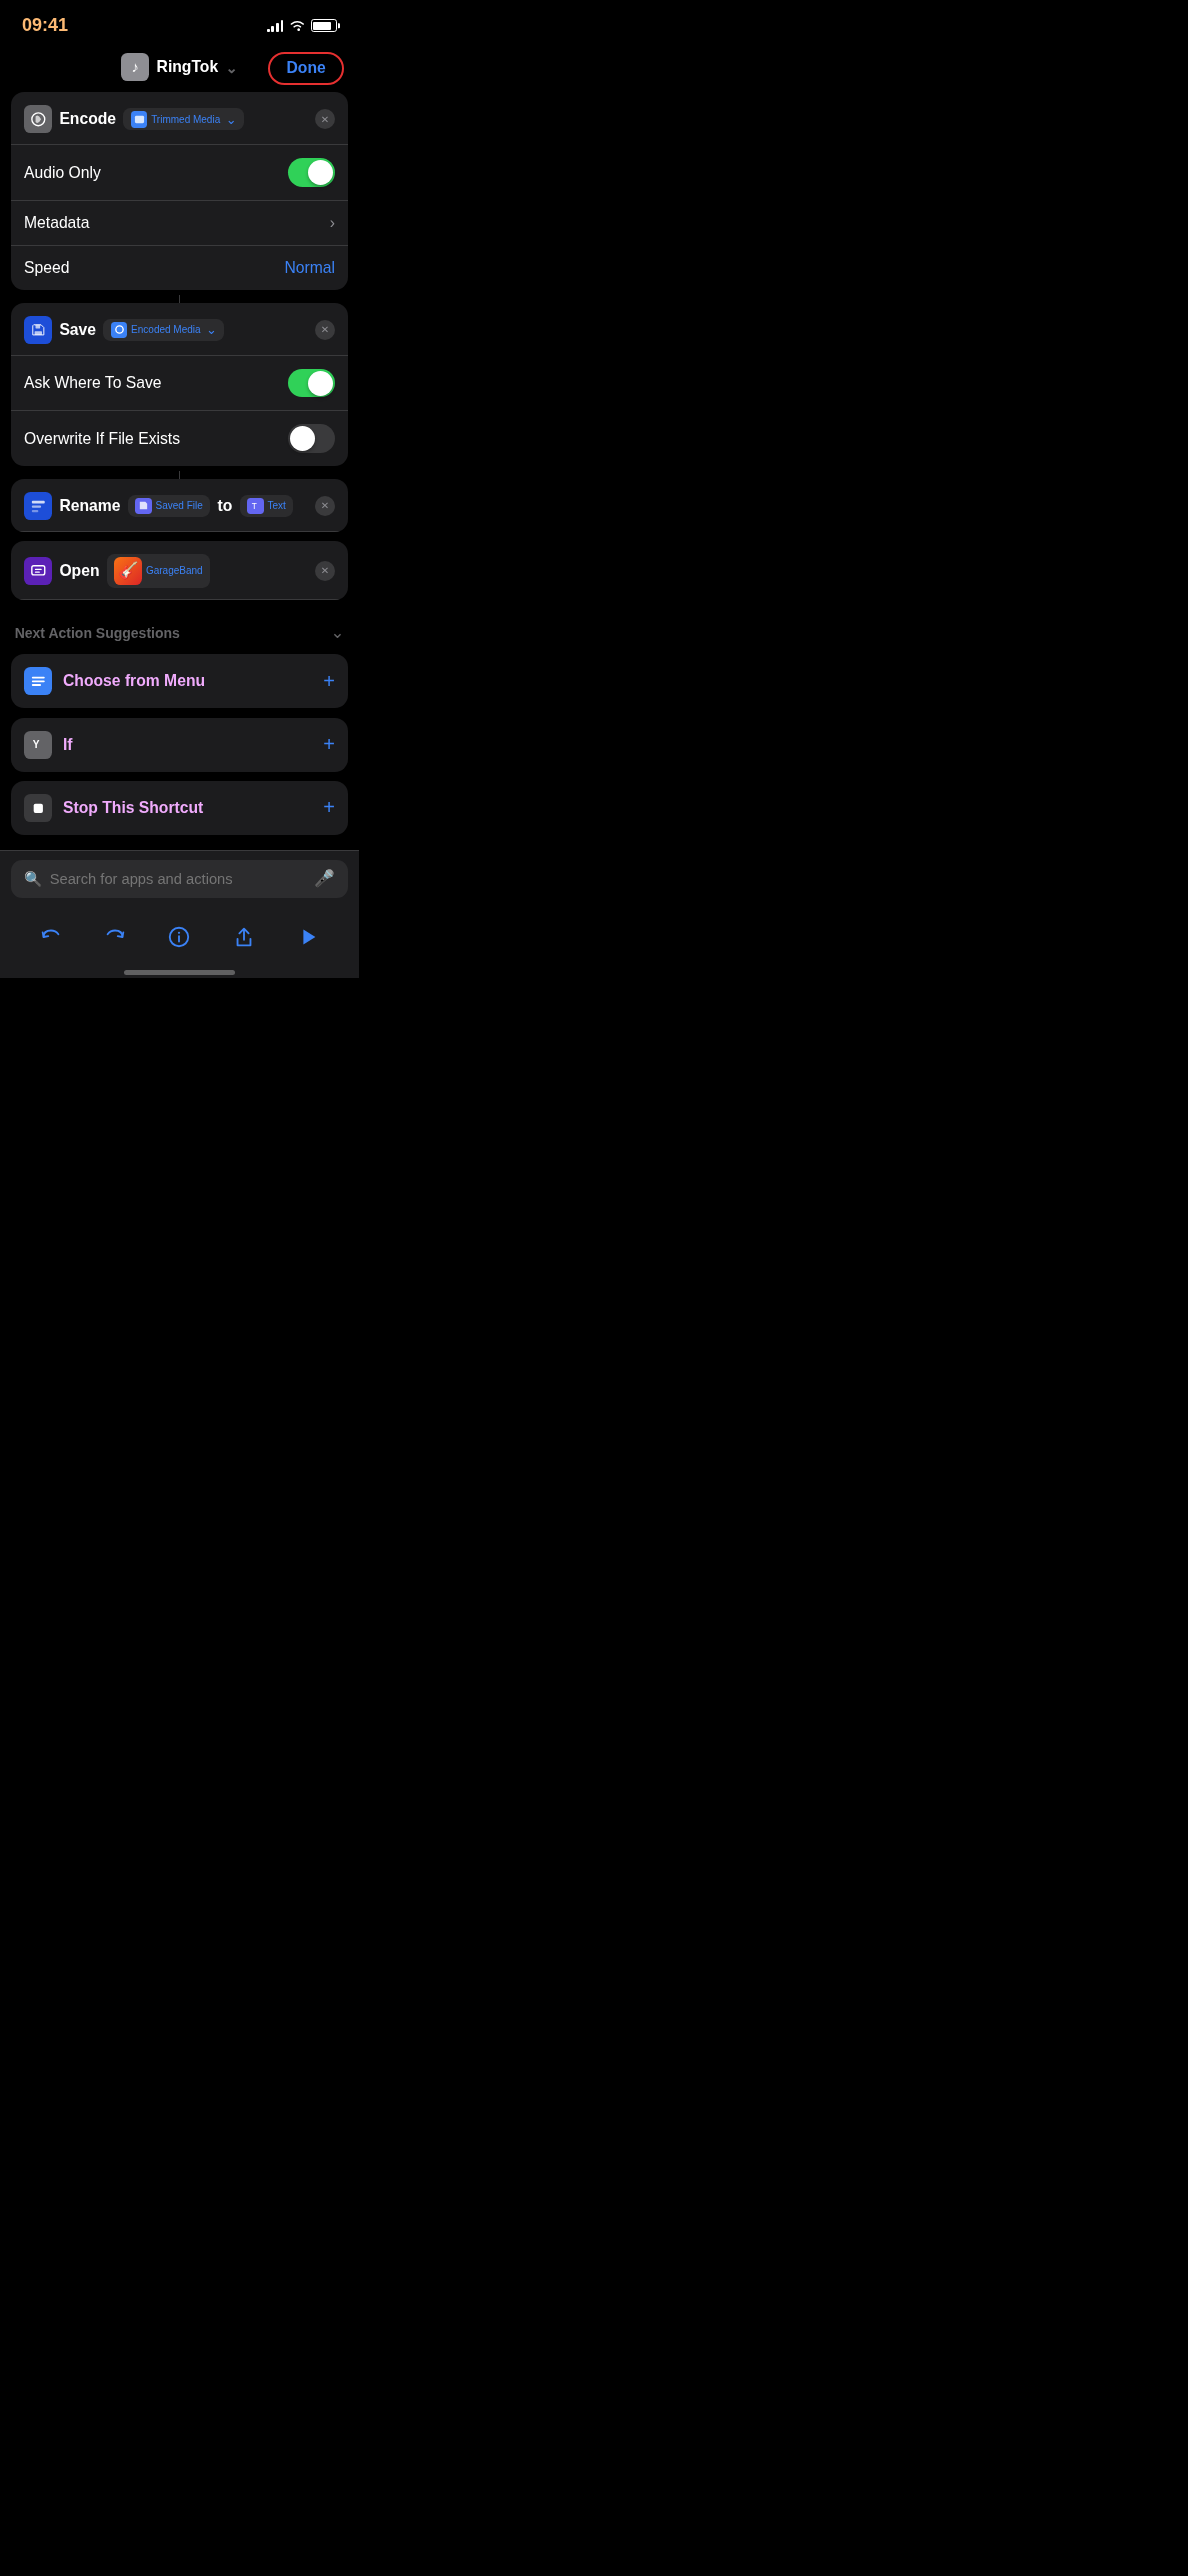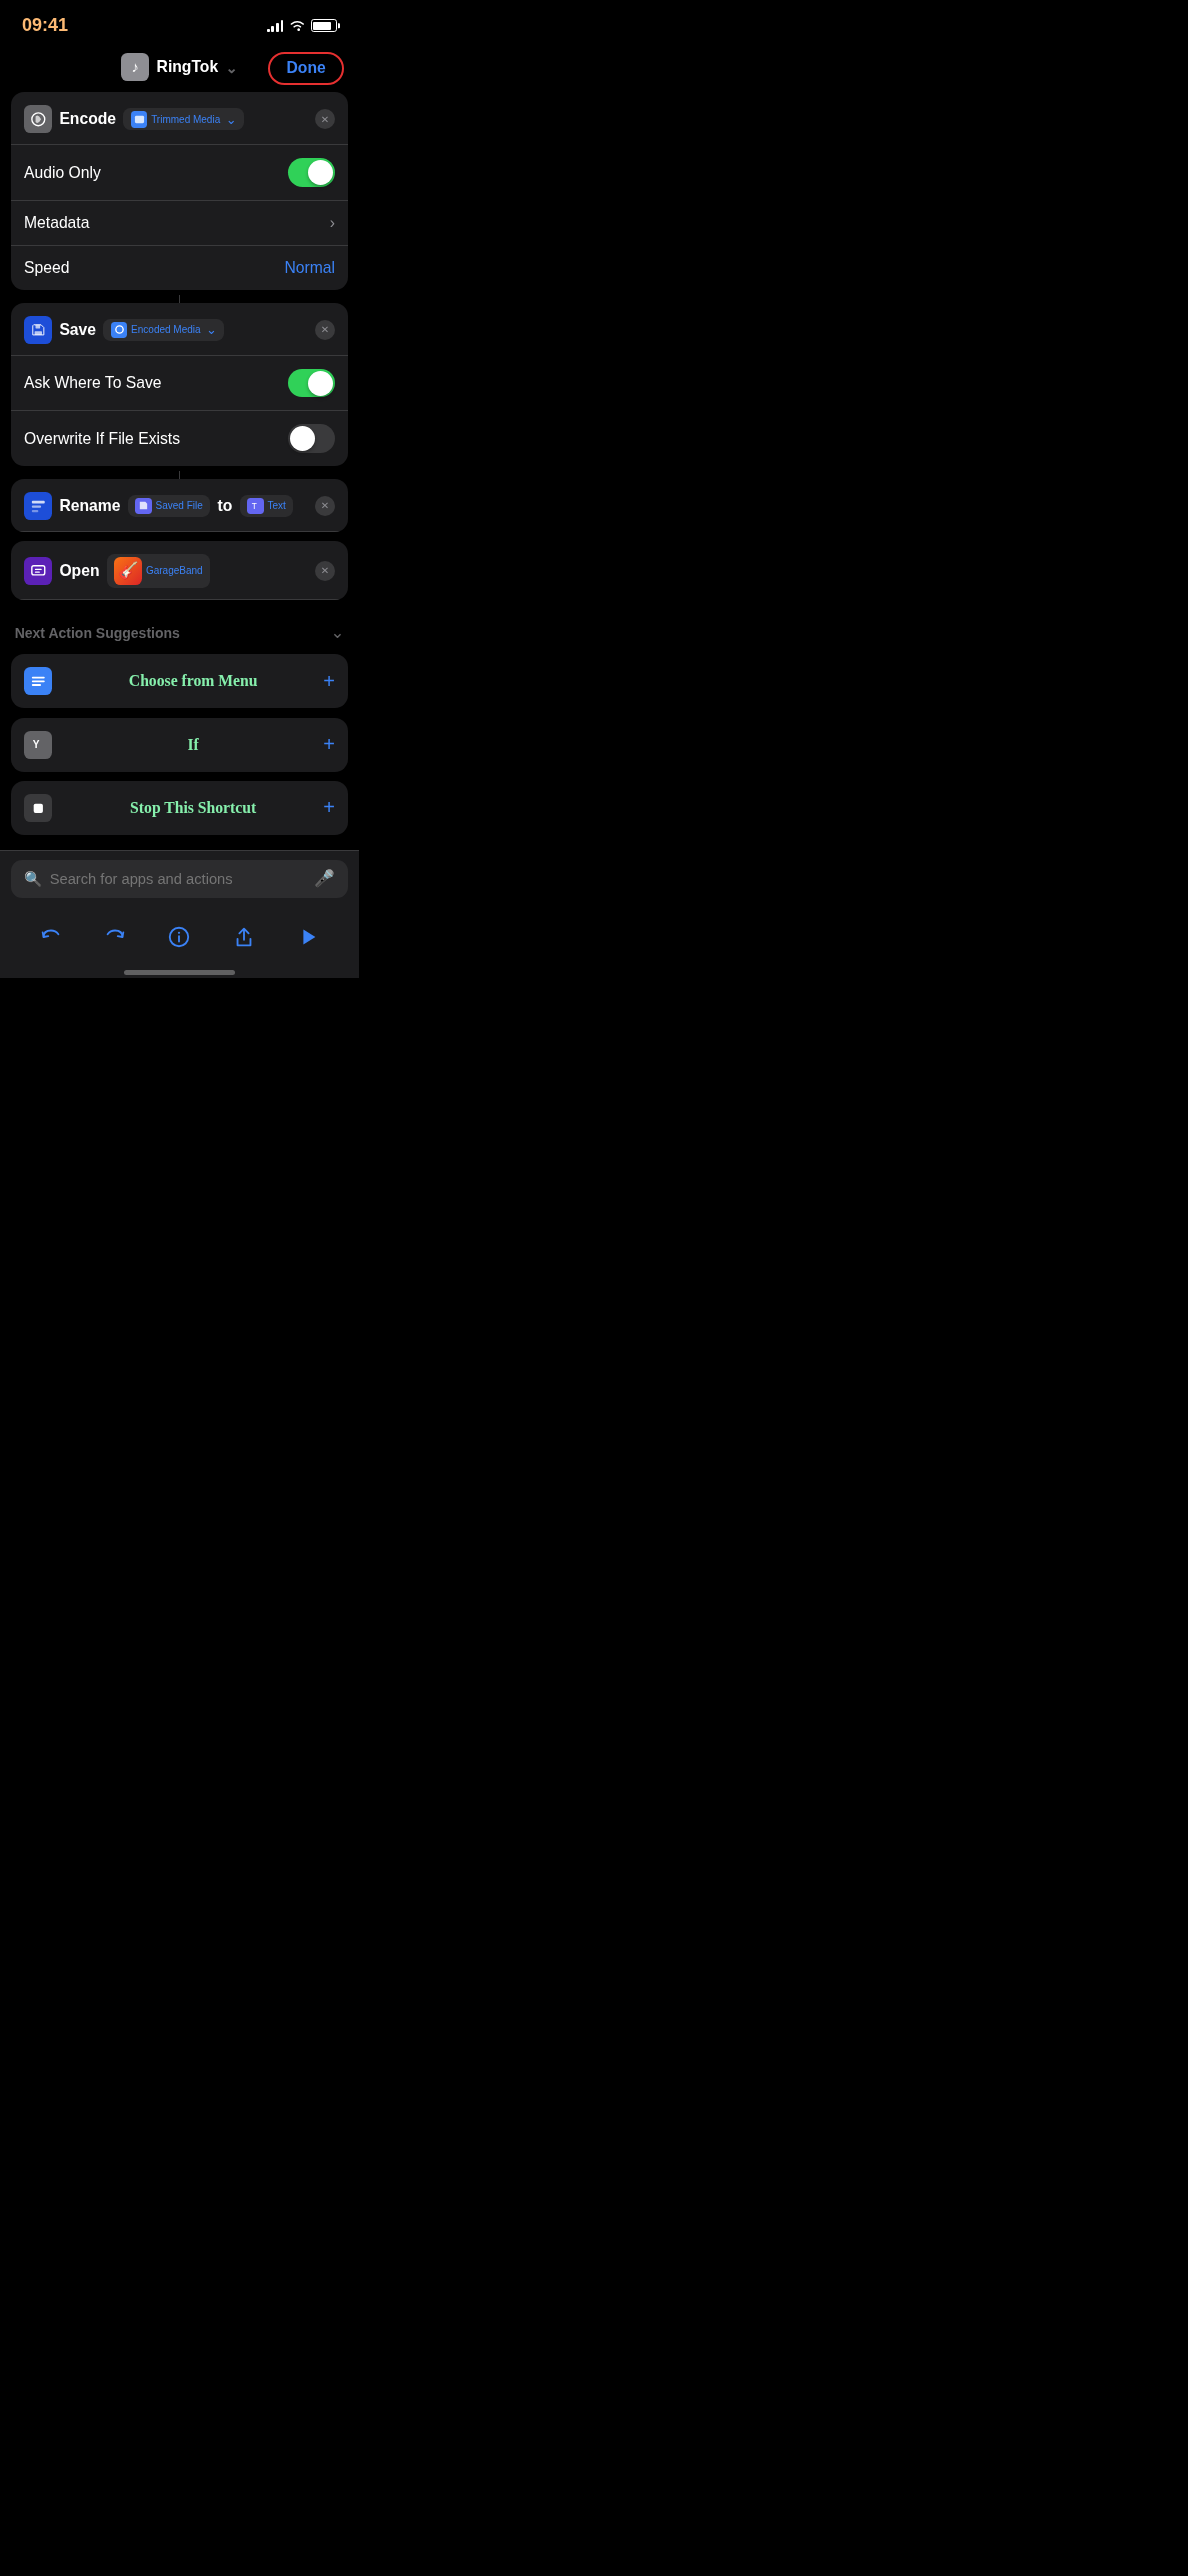--- a/index.html
+++ b/index.html
@@ -112,21 +112,20 @@
       background: transparent;
       cursor: pointer;
     }
 
     
     .content {
       padding: 0 11px;
       display: flex;
       flex-direction: column;
       gap: 0;
-      text-align: center;
     }
 
     
     .action-card {
       background: #1c1c1e;
       border-radius: 13px;
       margin-bottom: 9.2px;
       overflow: hidden;
     }
 
@@ -326,23 +325,22 @@
       margin-right: 11px;
       flex-shrink: 0;
     }
     .suggestion-icon-menu { background: #3b82f6; }
     .suggestion-icon-if { background: #636366; }
     .suggestion-icon-stop { background: #3a3a3c; }
 
     .suggestion-label {
       font-size: 15.7px;
       font-weight: 600;
-      color: #86efac;
+      color: #f0abfc;
       flex: 1;
-      font-family: Liberation Serif, serif;
     }
     .suggestion-add {
       color: #3b82f6;
       font-size: 20px;
       font-weight: 300;
     }
 
     
     .search-container {
       background: #1c1c1e;

